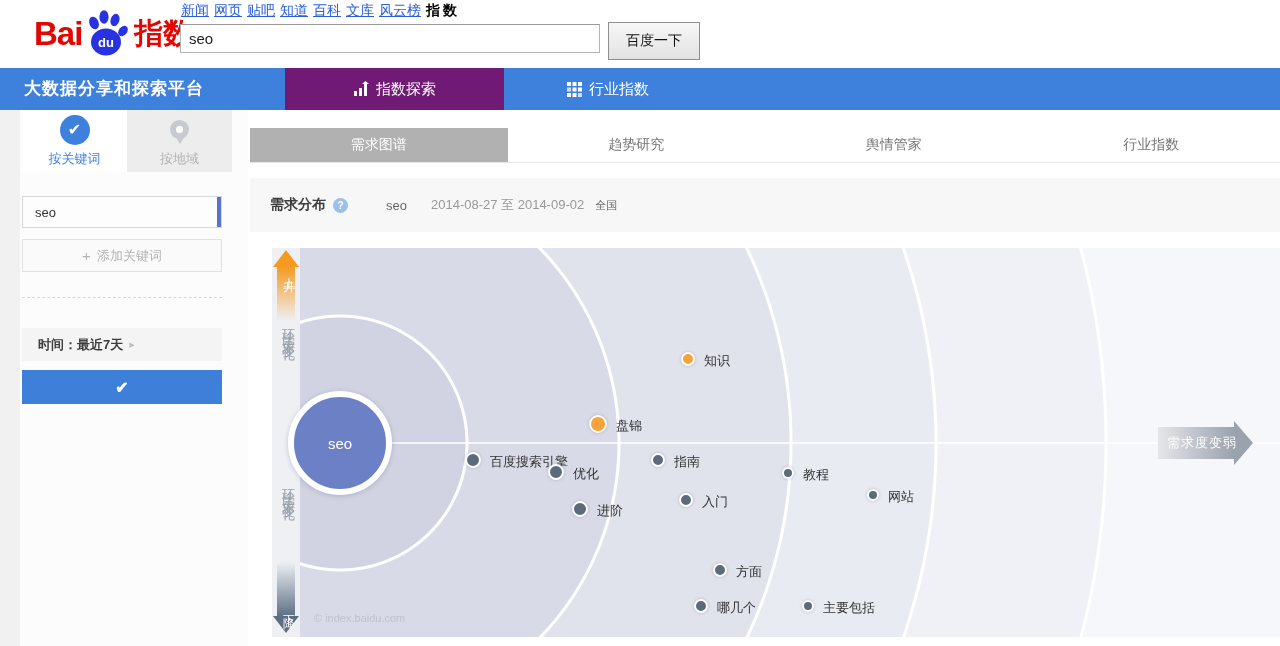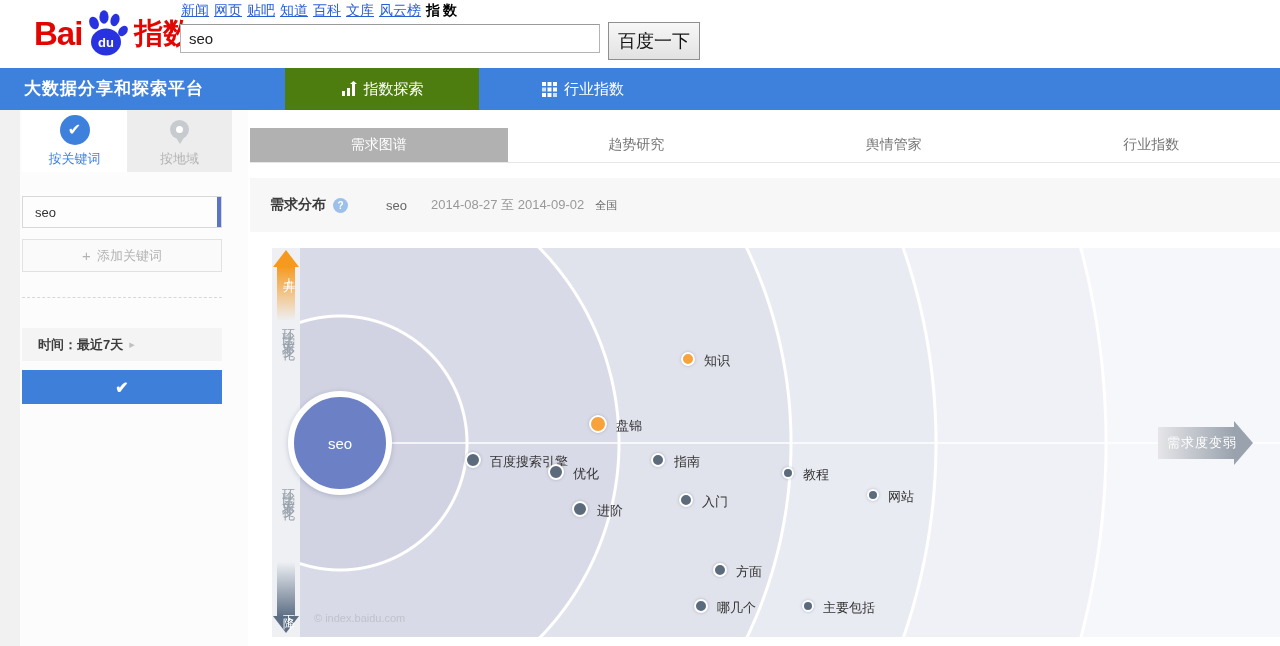--- a/index.html
+++ b/index.html
@@ -10,27 +10,27 @@
   
   .top-header { position:absolute; left:0; top:0; width:1280px; height:68px; background:#fff; }
   .logo { position:absolute; left:34px; top:6px; height:56px; display:flex; align-items:center; cursor:pointer; }
   .logo-bai { color:#e10601; font-size:33px; font-weight:bold; letter-spacing:-1px; }
   .logo-paw { position:relative; width:46px; height:50px; margin:0 2px; }
   .logo-suffix { color:#e10601; font-size:29px; font-weight:bold; margin-left:2px; }
   .top-links { position:absolute; left:181px; top:2px; display:flex; gap:5px; font-size:14px; }
   .top-links a { color:#2b5fd9; text-decoration:underline; cursor:pointer; }
   .top-links .current { color:#000; font-weight:bold; text-decoration:none; letter-spacing:3px; }
   .search-input { position:absolute; left:180px; top:24px; width:420px; height:29px; border:1px solid #b4b4b4; border-top-color:#9a9a9a; padding-left:8px; font-size:15px; font-family:"Liberation Sans",sans-serif; color:#222; outline:none; }
-  .search-btn { position:absolute; left:608px; top:22px; width:92px; height:38px; background:linear-gradient(#f7f7f7,#e2e2e2); border:1px solid #8f8f8f; font-size:18px; color:#111; cursor:pointer; font-family:"Liberation Sans",sans-serif; }
+  .search-btn { position:absolute; left:608px; top:22px; width:92px; height:38px; background:linear-gradient(#f7f7f7,#e2e2e2); border:1px solid #8f8f8f; font-size:14px; color:#111; cursor:pointer; font-family:"Liberation Sans",sans-serif; }
 
   
   .main-nav { position:absolute; left:0; top:68px; width:1280px; height:42px; background:#3e81dc; display:flex; color:#fff; }
   .platform-title { width:285px; font-size:17px; font-weight:bold; line-height:42px; padding-left:24px; letter-spacing:1px; }
   .nav-item { height:42px; display:flex; align-items:center; justify-content:center; gap:7px; font-size:15px; cursor:pointer; }
-  .nav-item.active { background:#4d7c0f; width:194px; }
+  .nav-item.active { background:#701a75; width:219px; }
   .nav-item.industry { width:208px; }
   .nav-item.mine { width:220px; }
   .nav-icon { display:inline-flex; }
 
   
   .sidebar { position:absolute; left:0; top:110px; width:248px; height:536px; background:#fcfcfc; }
   .sidebar-gutter { position:absolute; left:0; top:0; width:20px; height:536px; background:#f1f1f1; }
   .side-tabs { position:absolute; left:22px; top:0; width:210px; height:62px; display:flex; }
   .side-tab { width:105px; height:62px; display:flex; flex-direction:column; align-items:center; justify-content:center; gap:5px; cursor:pointer; font-size:13px; }
   .side-tab.kw { background:#fff; color:#3e81dc; }

